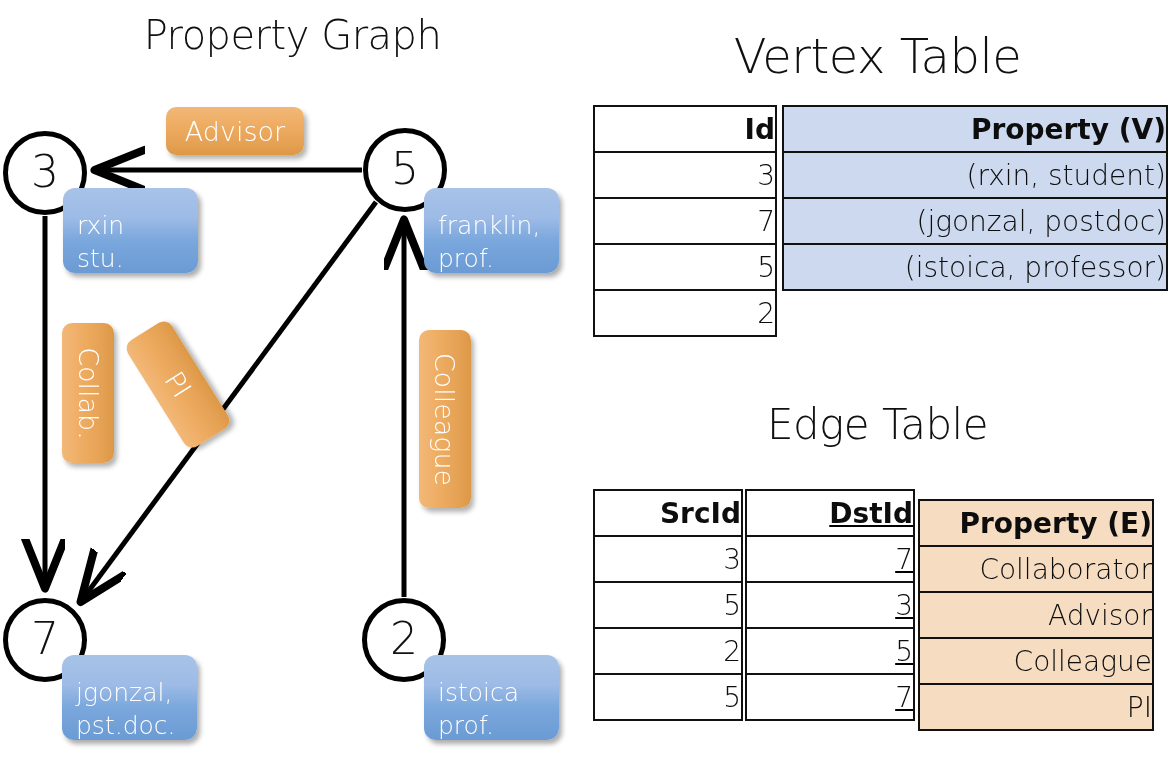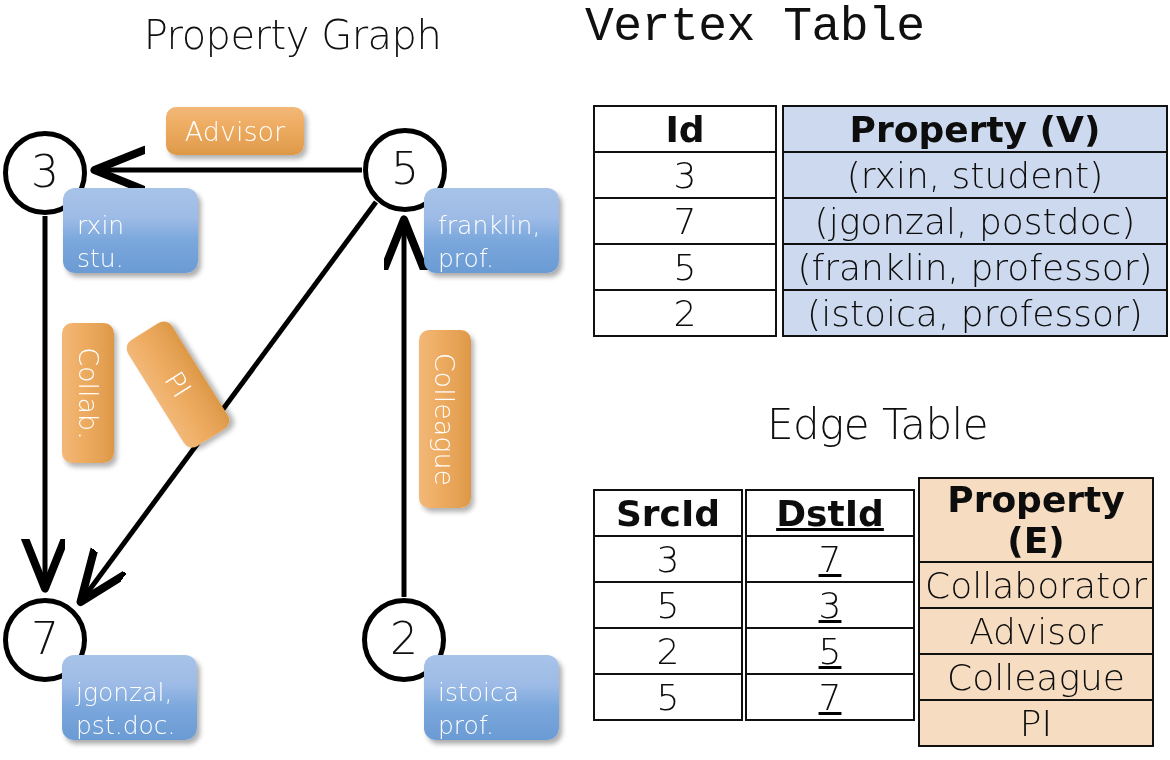--- a/index.html
+++ b/index.html
@@ -15,21 +15,21 @@
   
   .title{
     position:absolute;
     font-family:"DejaVu Sans","Liberation Sans",sans-serif;
     font-weight:300;
     color:#101010;
     white-space:nowrap;
     letter-spacing:-0.5px;
   }
   #title-property-graph{left:0;top:12px;width:585px;text-align:center;font-size:40px;}
-  #title-vertex-table{left:585px;top:0;width:585px;font-size:48px;font-family:Liberation Mono, monospace;}
+  #title-vertex-table{left:585px;top:28px;width:585px;text-align:center;font-size:48px;}
   #title-edge-table{left:585px;top:400px;width:585px;text-align:center;font-size:42px;}
 
   
   #graph-svg{position:absolute;left:0;top:0;width:585px;height:760px;}
 
   
   .node{
     position:absolute;
     border:5px solid #000;
     border-radius:50%;
@@ -81,37 +81,37 @@
     background:linear-gradient(90deg,#f2b878 0%,#eeac62 40%,#e5a255 75%,#dd9845 100%);
   }
   .ebox.vert > span{ transform:rotate(90deg); display:block; }
 
   
   .tbl{position:absolute;border-collapse:collapse;}
   .tbl td,.tbl th{
     border:2px solid #111;
     font-family:"DejaVu Sans","Liberation Sans",sans-serif;
     font-weight:300;
-    font-size:36px;
+    font-size:28px;
     color:#0d0d0d;
-    text-align:center;
+    text-align:right;
     padding:0;
     height:46px;
     box-sizing:border-box;
     background:#ffffff;
   }
   .tbl th{font-weight:700;}
   .blue-cell{background:#ccd9ee !important;margin-top:10px;}
   .orange-cell{background:#f6ddc2 !important;}
 
   #vertex-id-tbl{left:593px;top:105px;width:184px;}
   #vertex-prop-tbl{left:782px;top:105px;width:386px;}
   #edge-src-tbl{left:593px;top:489px;width:150px;}
   #edge-dst-tbl{left:745px;top:489px;width:170px;text-decoration:underline;}
-  #edge-prop-tbl{left:918px;top:477px;width:236px;}
+  #edge-prop-tbl{left:918px;top:499px;width:236px;}
 </style>
 </head>
 <body>
 
 <div id="stage">
 
   <div class="title" id="title-property-graph">Property Graph</div>
 
   <div class="title" id="title-vertex-table">Vertex Table</div>
 
@@ -210,23 +210,20 @@
         <tr>
       <th class="blue-cell">Property (V)</th>
     </tr>
     <tr>
       <td class="blue-cell">(rxin, student)</td>
     </tr>
     <tr>
       <td class="blue-cell">(jgonzal, postdoc)</td>
     </tr>
     <tr>
-      <td class="blue-cell">(franklin, professor)</td>
-    </tr>
-    <tr>
       <td class="blue-cell">(istoica, professor)</td>
     </tr>
   </tbody>
     </table>
 
   <table class="tbl" id="edge-src-tbl">
     <tbody>
         <tr>
       <th>SrcId</th>
     </tr>

